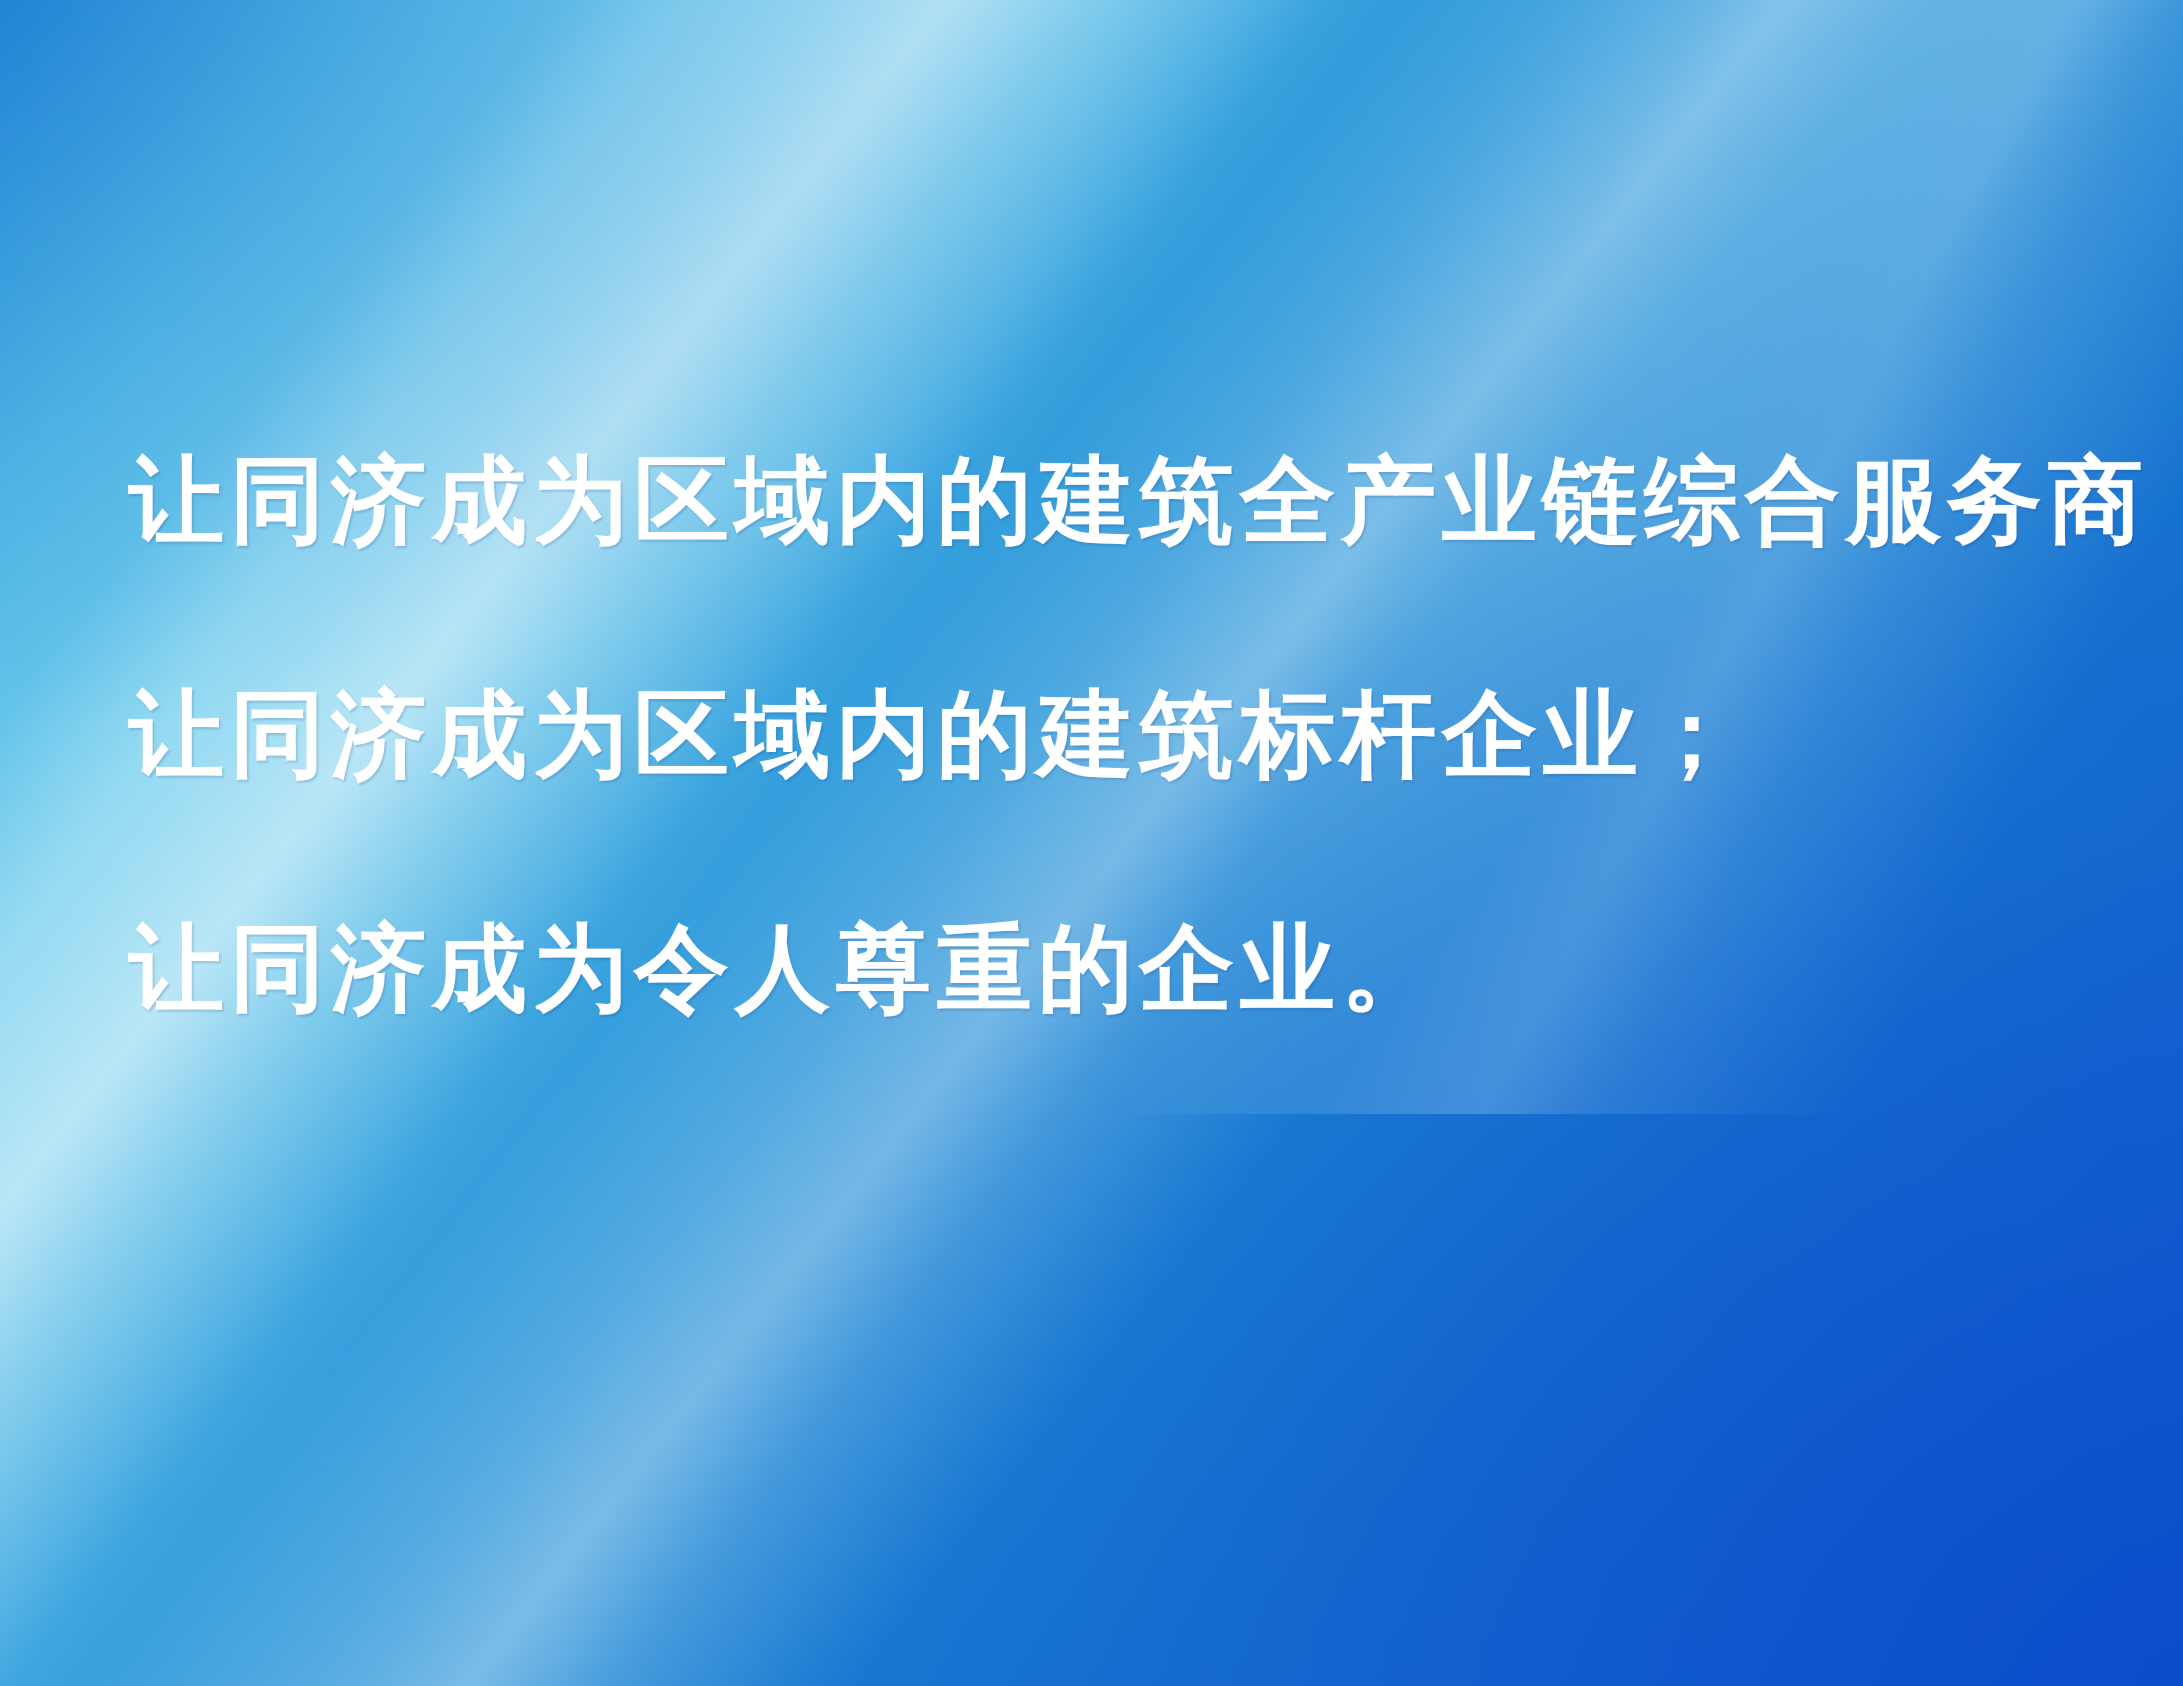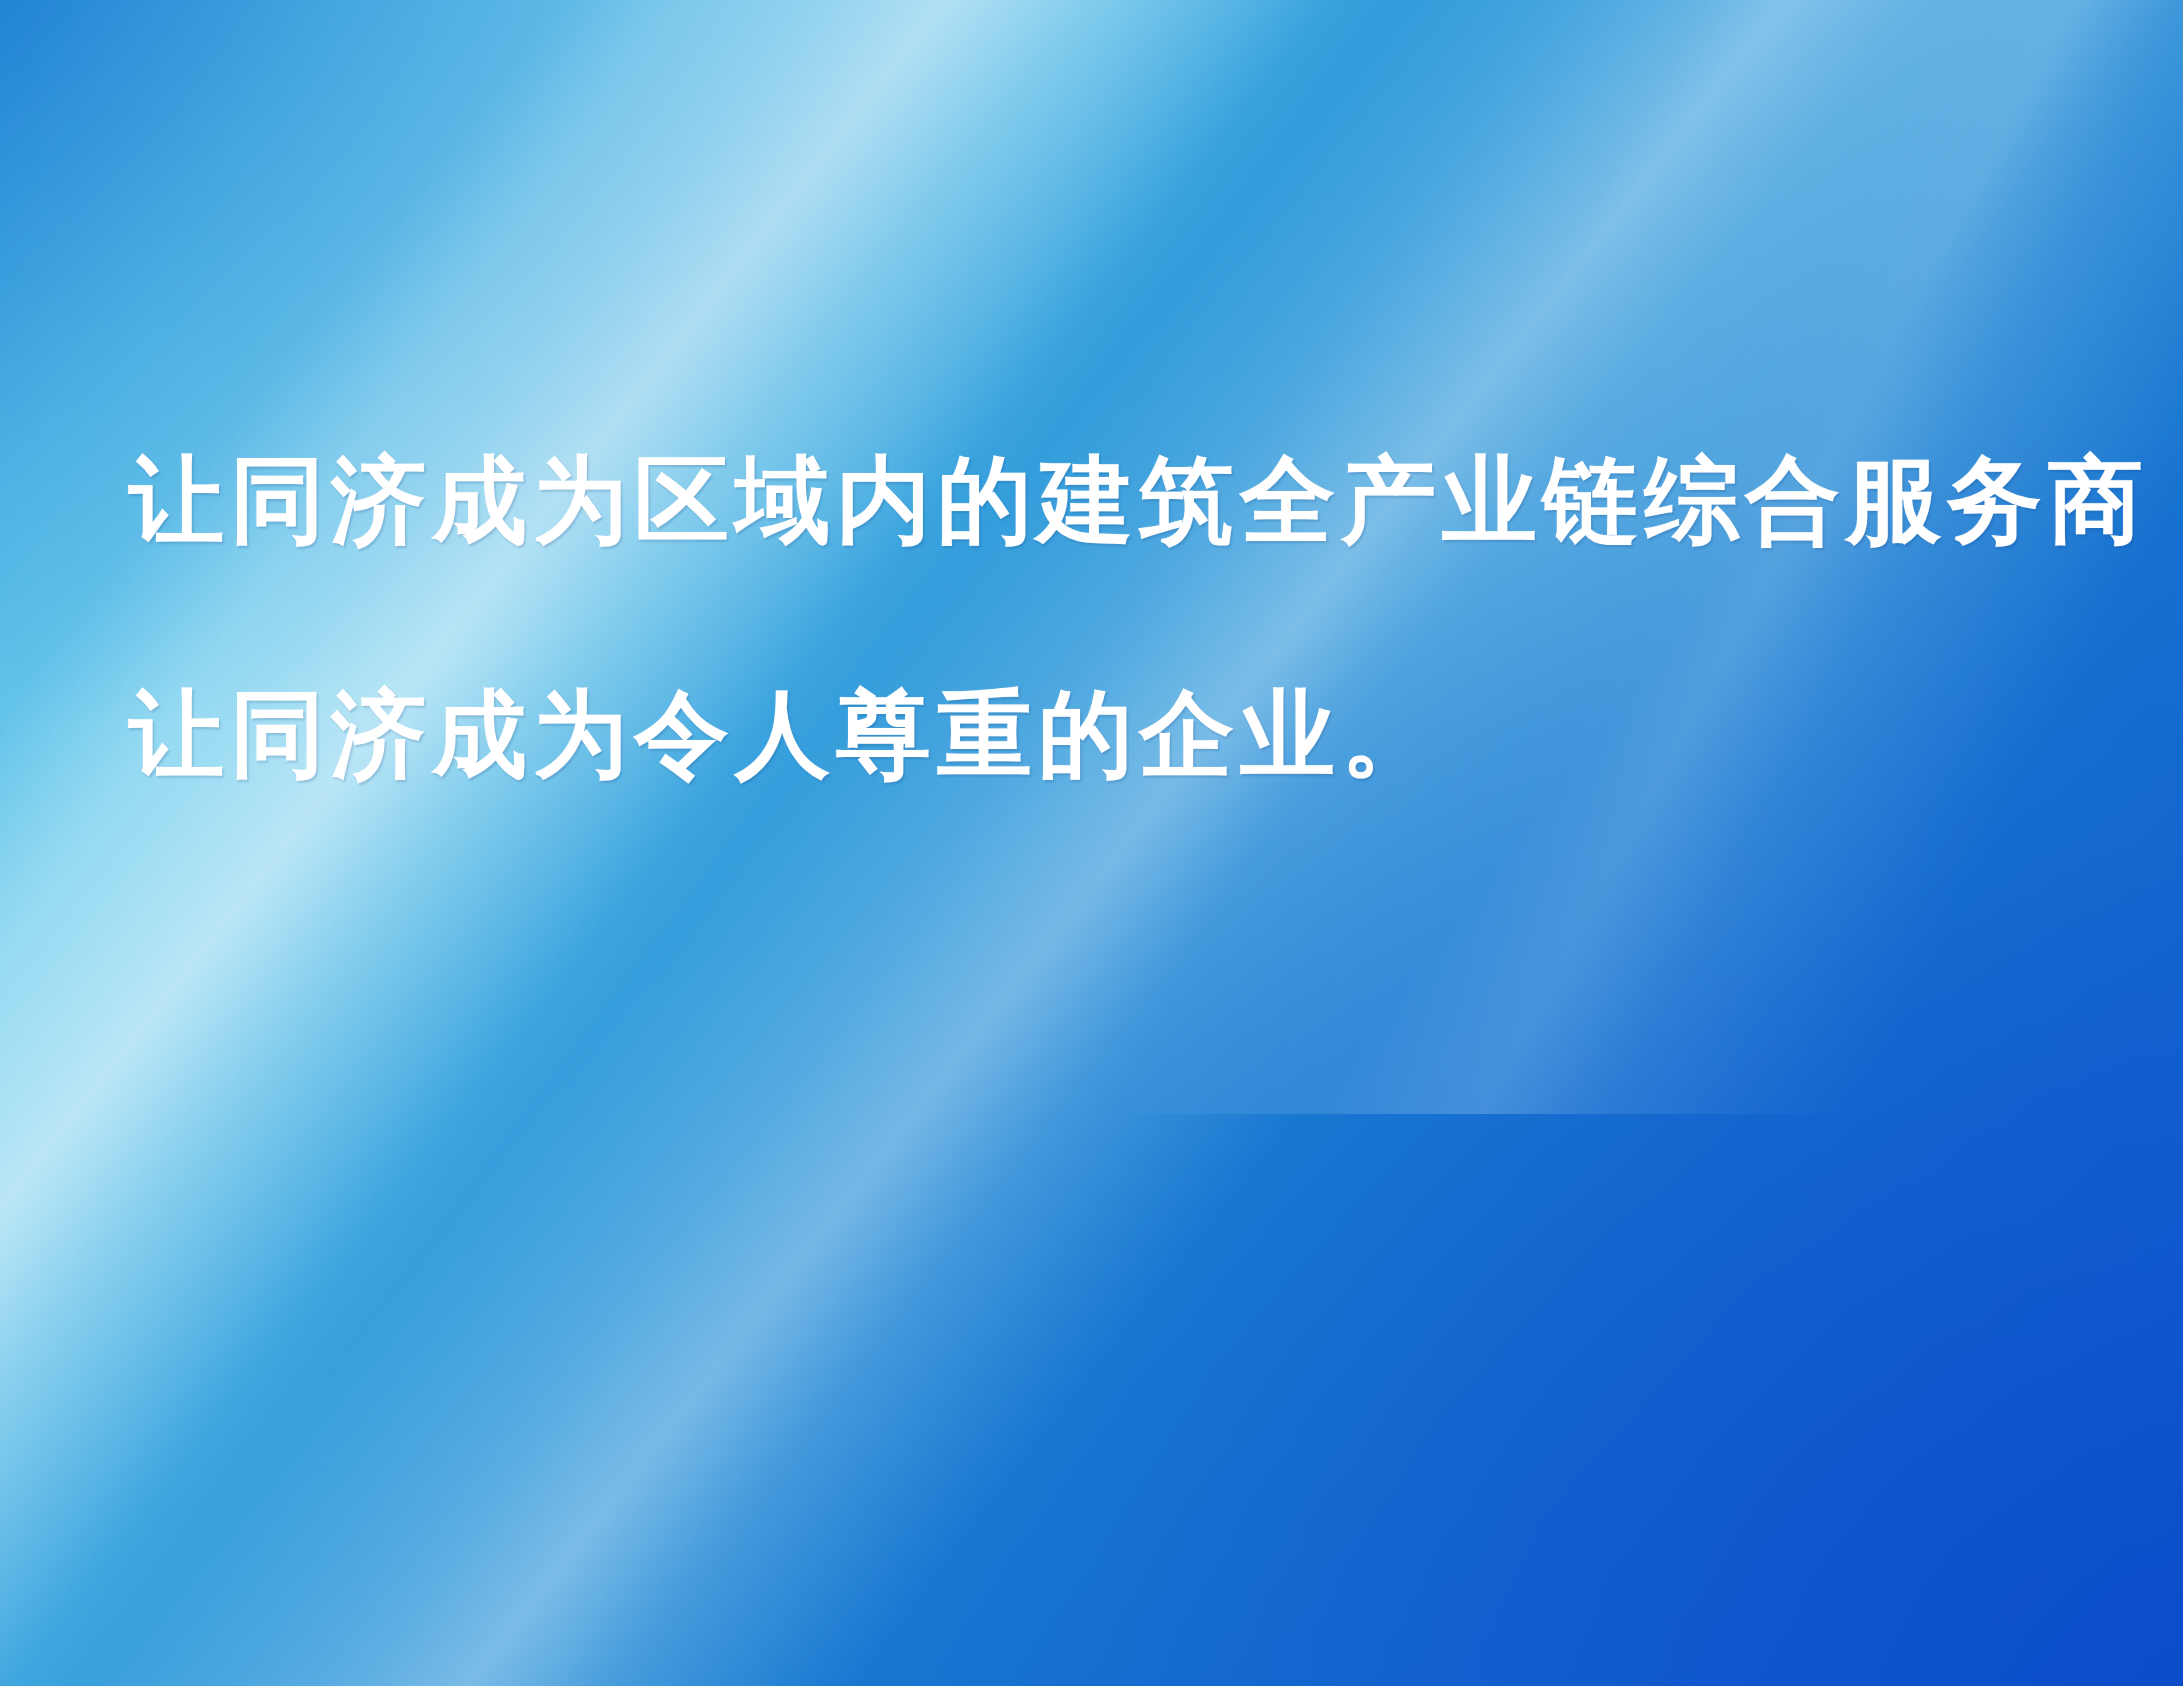--- a/index.html
+++ b/index.html
@@ -147,17 +147,18 @@
   <div class="bg-layer bg-base"></div>
   <div class="bg-layer bg-wash"></div>
   <div class="bg-layer bg-streak-main"></div>
   <div class="bg-layer bg-streak-second"></div>
   <div class="bg-layer bg-streak-upper"></div>
   <div class="bg-layer bg-topleft"></div>
   <div class="bg-layer bg-deepen"></div>
 
   <div class="text-block">
     <p class="slide-line">让同济成为区域内的建筑全产业链综合服务商；</p>
+    <p class="slide-line">让同济成为区域内的建筑标杆企业；</p>
     <p class="slide-line">让同济成为令人尊重的企业。</p>
   </div>
 
 </div>
 
 
 </body></html>

